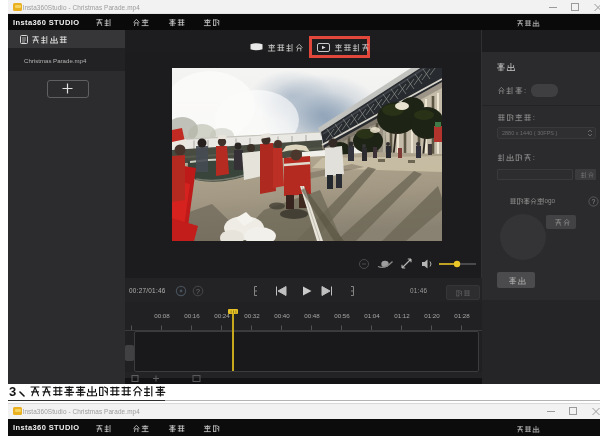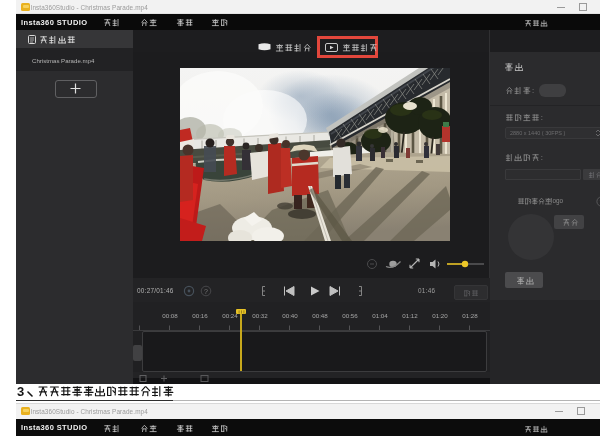--- a/index.html
+++ b/index.html
@@ -1,20 +1,20 @@
 <!DOCTYPE html>
 <html><head><meta charset="utf-8"><style>
 *{margin:0;padding:0;box-sizing:border-box}
 html,body{width:600px;height:436px;overflow:hidden;background:#fff;
 font-family:"Liberation Sans",sans-serif;-webkit-font-smoothing:antialiased}
 .ab{position:absolute}
 .fk{filter:blur(0.3px)}
 #vid{filter:blur(0.45px)}
 </style></head><body>
-<div class="ab" style="left:16px;top:0;width:569px;height:436px">
+<div class="ab" style="left:8px;top:0;width:569px;height:436px">
 <div class="ab" style="left:0;top:0;width:600px;height:14px;background:#f2f2f2;border-bottom:1px solid #e3e3e3"></div>
     <div class="ab" style="left:5px;top:3px;width:9px;height:8px;background:#e9b11f;border-radius:1.5px"></div>
     <div class="ab" style="left:6.5px;top:5px;width:6px;height:3px;background:#f6d25e;border-radius:1px"></div>
     <div class="ab" style="left:14.5px;top:4px;font-size:6.4px;color:#9a9a9a;letter-spacing:.1px">Insta360Studio - Christmas Parade.mp4</div>
     <svg class="ab" style="left:535px;top:0" width="65" height="14" viewBox="0 0 65 14">
       <path d="M6,7.5 L14,7.5" stroke="#9a9a9a" stroke-width="1"></path>
       <rect x="28.5" y="3.5" width="7" height="7" fill="none" stroke="#9a9a9a" stroke-width="1"></rect>
       <path d="M51.5,4 L58.5,11 M58.5,4 L51.5,11" stroke="#9a9a9a" stroke-width="1"></path>
     </svg>
     <div class="ab" style="left:0;top:14px;width:600px;height:16px;background:#0a0a0a"></div>

